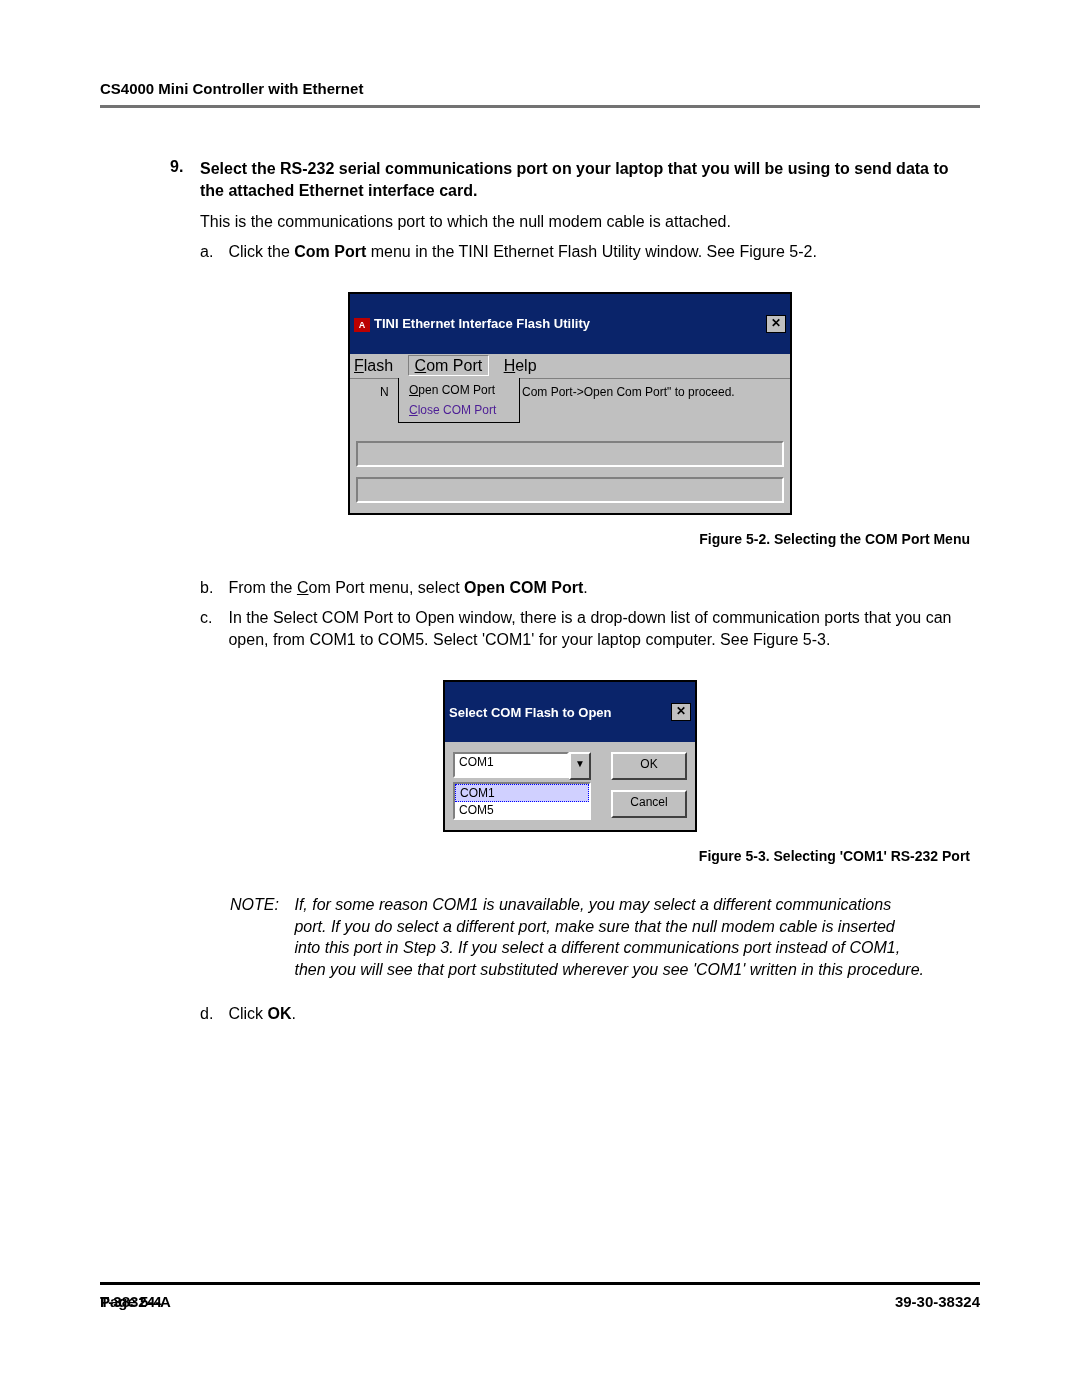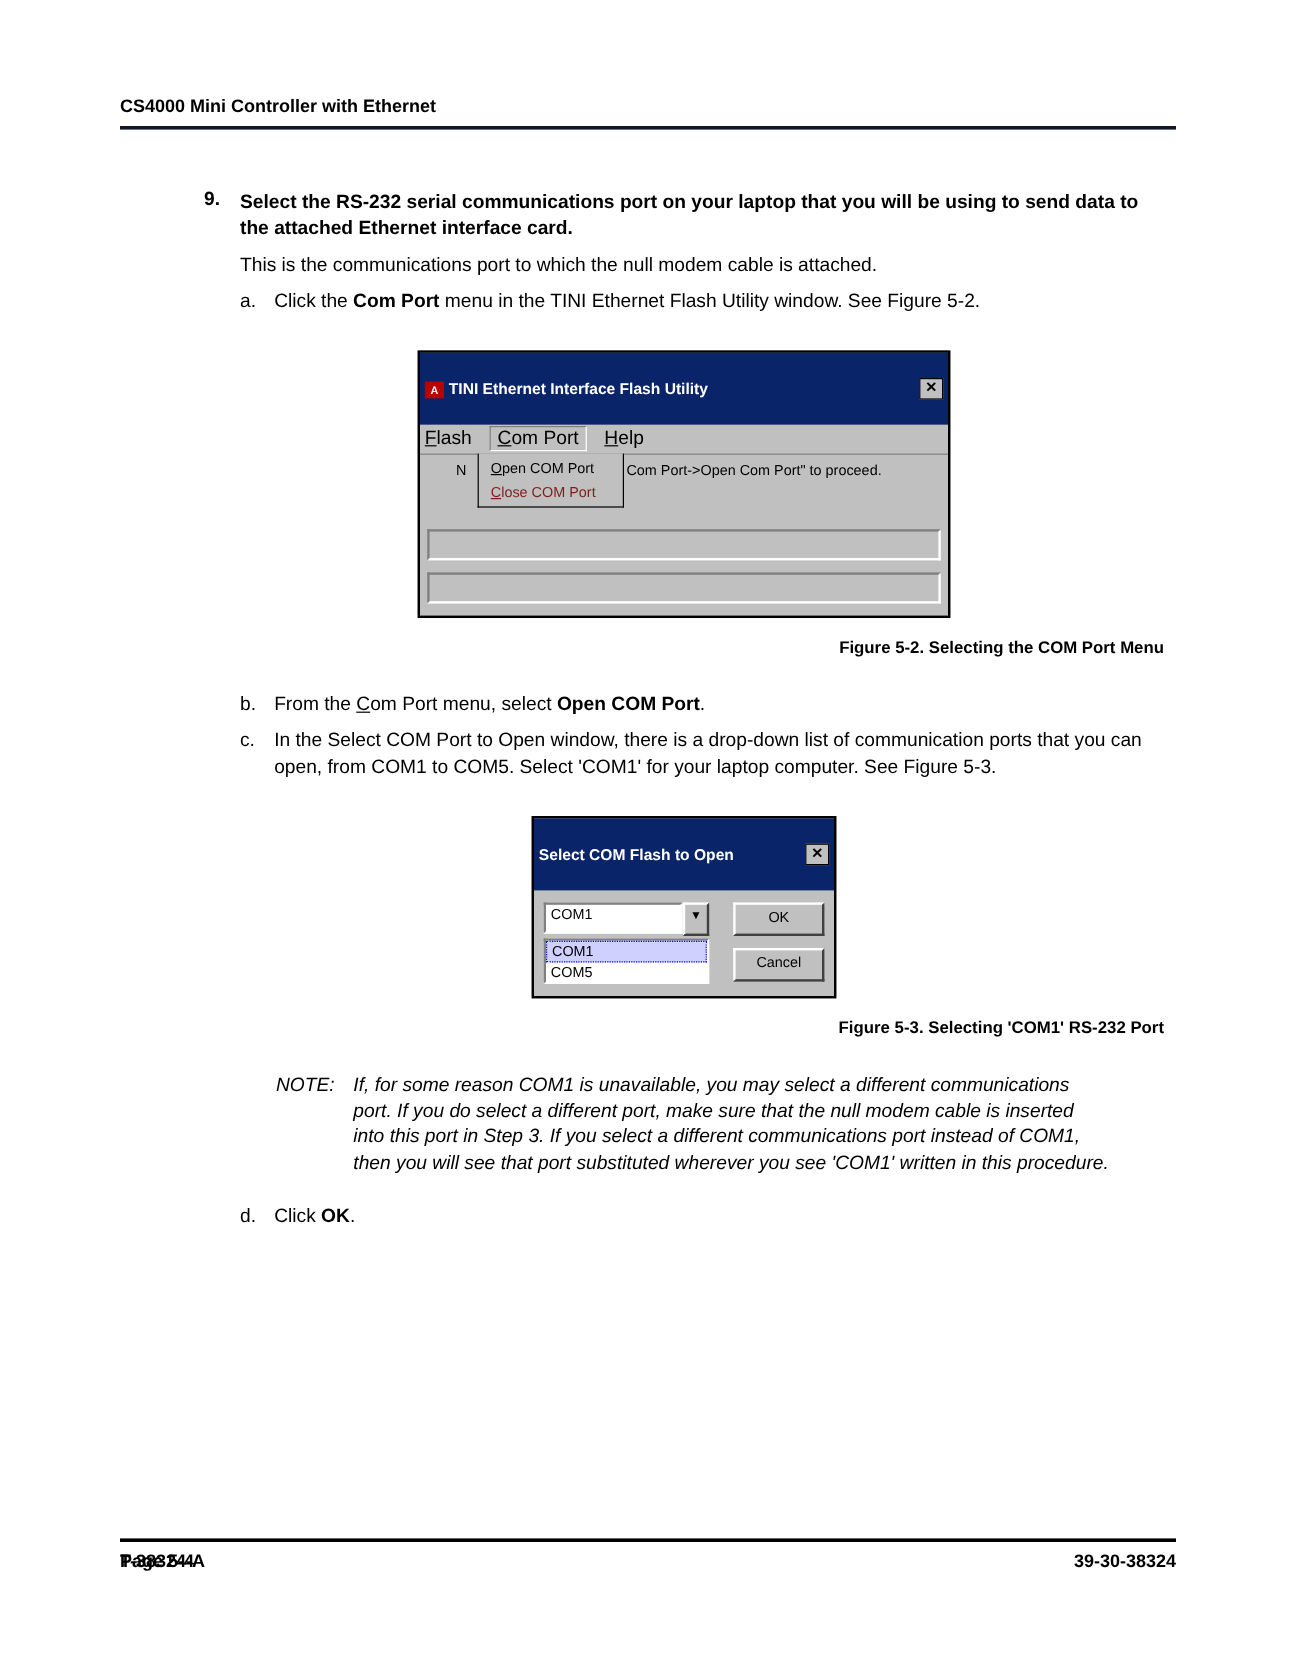--- a/index.html
+++ b/index.html
@@ -1,18 +1,18 @@
 <!DOCTYPE html>
 <html><head>
 <meta charset="utf-8">
 <style>
   html,body{margin:0;padding:0;background:#fff}
   body{width:1080px;height:1397px;font-family:Arial,Helvetica,sans-serif;color:#000;position:relative}
   .page{position:absolute;left:100px;top:80px;width:880px;height:1230px}
-  .running-head{font-weight:700;font-size:15px;padding-bottom:8px;border-bottom:3px solid #0f172a;margin-bottom:50px}
+  .running-head{font-weight:700;font-size:15px;padding-bottom:8px;border-bottom:3px solid #737373;margin-bottom:50px}
   .content{margin-left:70px;width:800px}
   .num{float:left;width:28px;font-weight:700;font-size:16px}
   .step-head{margin-left:30px;font-weight:700;font-size:16px;line-height:1.35}
   .body-text{margin-left:30px;font-size:16px;line-height:1.35;margin-top:10px}
   .sub{margin-left:30px;font-size:16px;line-height:1.35;margin-top:8px}
   .sub .lbl{display:inline-block;width:24px;vertical-align:top}
   .sub .txt{display:inline-block;width:740px;vertical-align:top}
   .fig-caption{text-align:right;font-weight:700;font-size:14px;margin:16px 0 30px}
   .note{margin-left:60px;width:700px;font-style:italic;font-size:16px;line-height:1.35;margin-top:14px}
   .note .nlabel{display:inline-block;width:60px;vertical-align:top}
@@ -26,21 +26,21 @@
   .titlebar{background:linear-gradient(#0a246a,#0a246a);color:#fff;font-weight:700;font-size:13px;padding:21px 4px;display:flex;align-items:center;justify-content:space-between}
   .titlebar .ticon{width:16px;height:14px;background:#b00;margin-right:4px;display:inline-block;font-size:9px;color:#fff;text-align:center;line-height:14px}
   .titlebar .ttext{flex:1}
   .closebox{width:18px;height:16px;background:#c0c0c0;border:1px solid #000;color:#000;font-size:12px;line-height:14px;text-align:center;font-weight:700}
   .menubar{background:#c0c0c0;font-size:16px;padding:3px 4px;border-bottom:1px solid #808080}
   .menubar span{margin-right:10px}
   .menubar .pressed{border:1px solid #808080;border-right-color:#fff;border-bottom-color:#fff;padding:1px 6px}
   .menudrop{position:relative;margin-left:48px}
   .dropdown{position:absolute;top:-1px;left:0;background:#c0c0c0;border:1px solid #000;border-top:none;font-size:12px;padding:2px 0;width:120px;z-index:2}
   .dropdown div{padding:3px 10px}
-  .dropdown .disabled{color:#7f1d1d}
+  .dropdown .disabled{color:#4c1d95}
   .msgline{font-size:12px;padding:6px 6px 16px 176px;min-height:40px}
   .sunkbar{height:22px;margin:0 6px 10px;border:2px solid #808080;border-right-color:#fff;border-bottom-color:#fff;background:#c0c0c0}
 
   
   .win2{width:250px;margin:30px auto 0;border:2px solid #000;background:#c0c0c0;font-family:Tahoma,Arial,sans-serif}
   .w2body{padding:10px 8px;display:flex;gap:20px}
   .w2left{flex:1}
   .combo{display:flex}
   .combo-input{flex:1;height:20px;border:2px solid #808080;border-right-color:#fff;border-bottom-color:#fff;background:#fff;font-size:12px;padding:1px 4px}
   .combo-btn{width:18px;height:24px;background:#c0c0c0;border:2px solid #fff;border-right-color:#404040;border-bottom-color:#404040;font-size:10px;text-align:center;line-height:20px}

